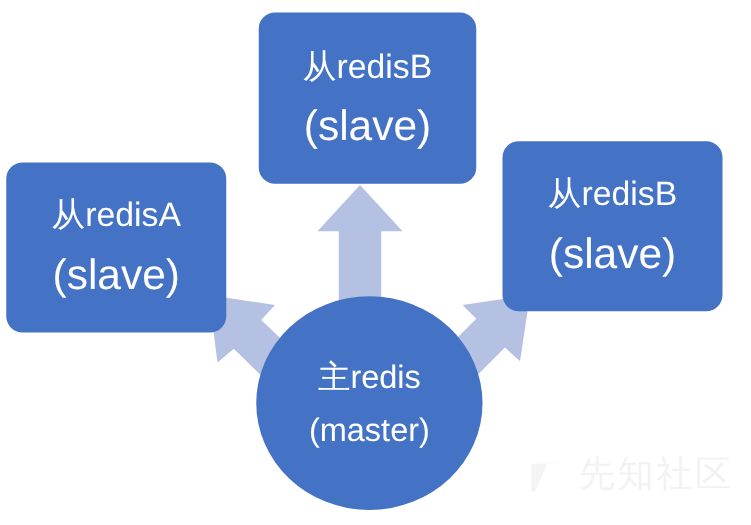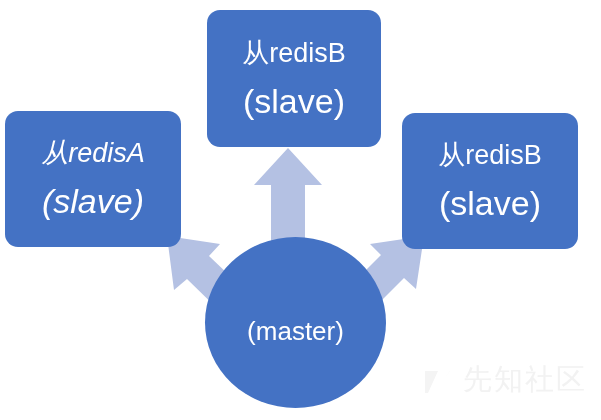--- a/index.html
+++ b/index.html
@@ -70,24 +70,23 @@
   
   #node-slave-b {
     left: 207px;
     top: 10px;
     width: 174px;
     height: 137px;
   }
 
   #node-slave-a {
     left: 5px;
-    top: 111px;
+    top: 130px;
     width: 176px;
     height: 136px;
-    font-style: italic;
   }
 
   #node-slave-c {
     left: 402px;
     top: 113px;
     width: 176px;
     height: 136px;
   }
 
   #node-master {
@@ -152,20 +151,21 @@
     <div class="node-title">从redisA</div>
     <div class="node-sub">(slave)</div>
   </div>
 
   <div class="node node-box" id="node-slave-c" style="background:#4472C4">
     <div class="node-title">从redisB</div>
     <div class="node-sub">(slave)</div>
   </div>
 
   <div class="node node-circle" id="node-master" style="background:#4472C4">
+    <div class="node-title">主redis</div>
     <div class="node-sub">(master)</div>
   </div>
 
   <div id="watermark">
     <div class="wm-mark">
       <svg viewBox="0 0 33 33" width="33" height="33" xmlns="http://www.w3.org/2000/svg">
         <polygon points="3,8 28,8 10,30 3,30" fill="#F4F4F4"></polygon>
         <polygon points="16,8 28,8 12,30 6,30" fill="#FFFFFF"></polygon>
       </svg>
     </div>

